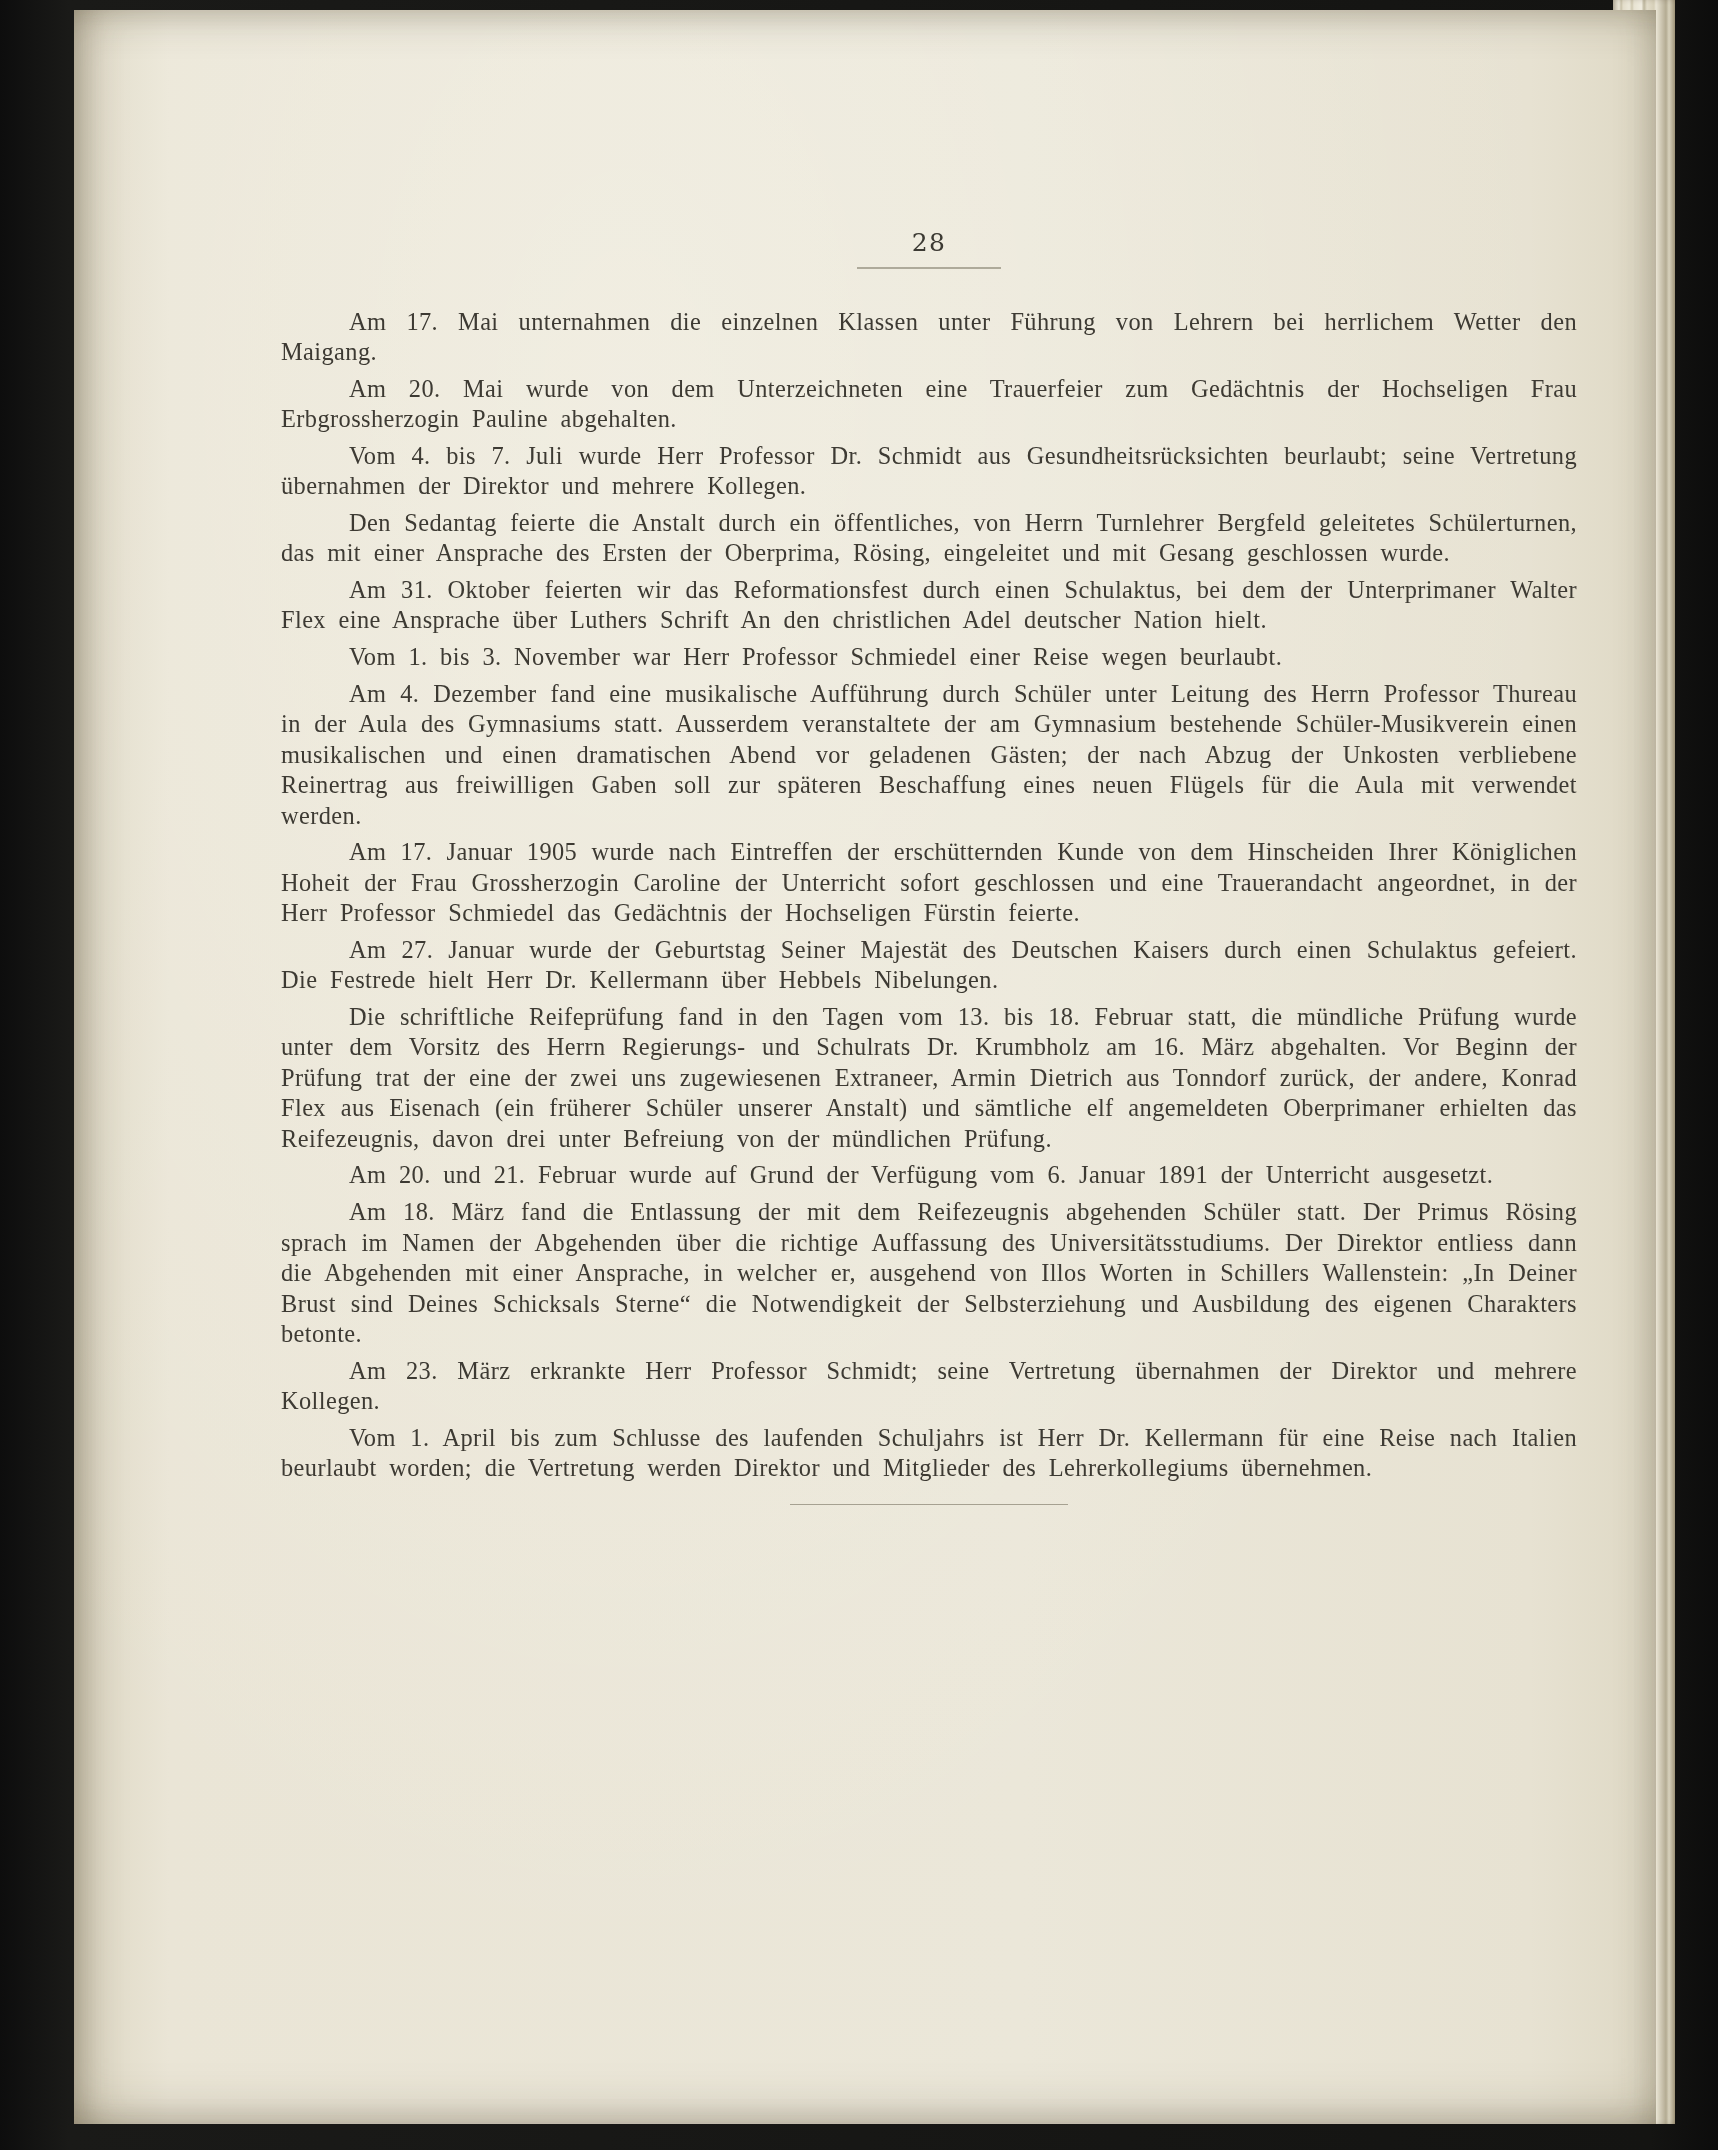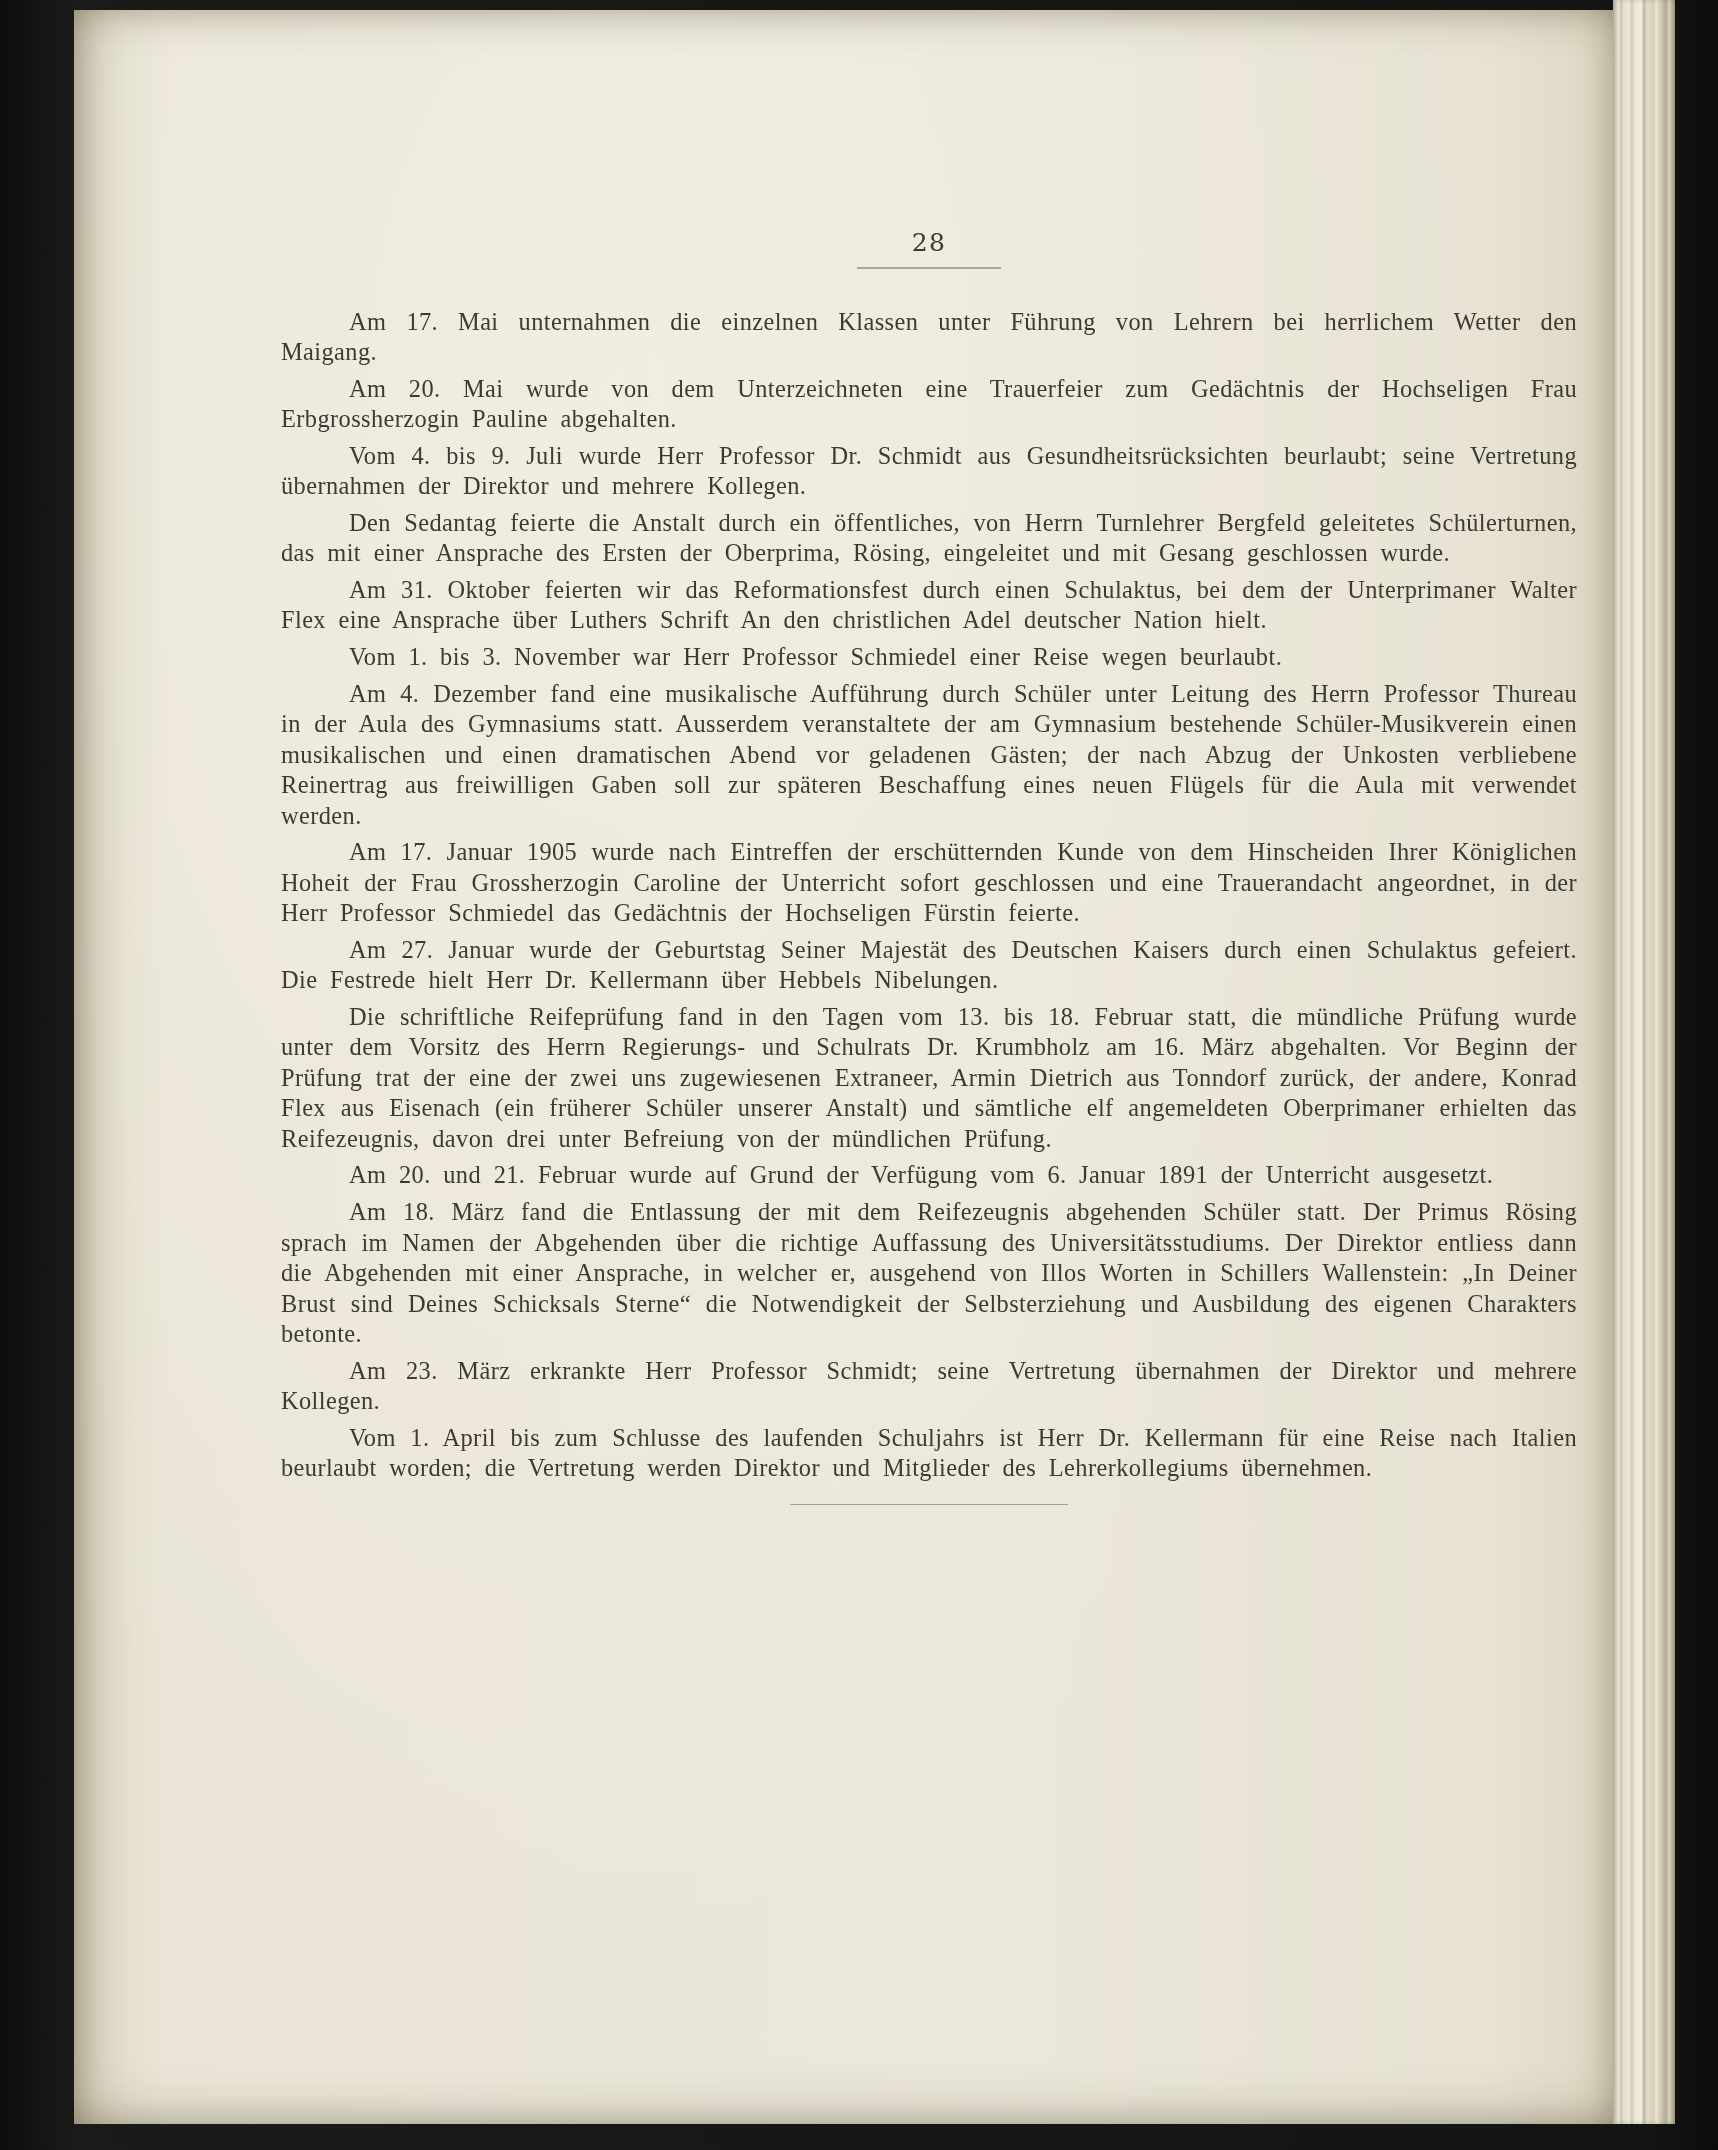--- a/index.html
+++ b/index.html
@@ -27,20 +27,21 @@
     width: 1539px;
     height: 2114px;
     background:
       radial-gradient(ellipse at 35% 18%, rgba(255,255,248,0.30), rgba(255,255,248,0) 65%),
       linear-gradient(90deg, #ddd7c3 0%, #eae5d6 6%, #ebe7d9 60%, #e7e2d2 92%, #ded8c4 100%);
     box-shadow:
       inset 31px 0 47px -27px rgba(70,58,34,0.40),
       inset -23px 0 41px -23px rgba(70,58,34,0.28),
       inset 0 27px 47px -27px rgba(70,58,34,0.30),
       inset 0 -31px 54px -30px rgba(70,58,34,0.35);
+    padding-left: 43px;
   }
   
   .page-stack {
     position: absolute;
     left: 1613px;
     top: 0;
     width: 62px;
     height: 2124px;
     background: repeating-linear-gradient(
       90deg,
@@ -109,21 +110,21 @@
   <div class="page-number-wrap">
     <div class="page-number">28</div>
     <div class="page-number-rule"></div>
   </div>
 
   <div class="text-block">
     <div class="paragraphs">
 
     <p class="para">Am 17. Mai unternahmen die einzelnen Klassen unter Führung von Lehrern bei herrlichem Wetter den Maigang.</p>
         <p class="para">Am 20. Mai wurde von dem Unterzeichneten eine Trauerfeier zum Gedächtnis der Hochseligen Frau Erbgrossherzogin Pauline abgehalten.</p>
-        <p class="para">Vom 4. bis 9. Juli wurde Herr Professor Dr. Schmidt aus Gesundheitsrücksichten beurlaubt; seine Vertretung übernahmen der Direktor und mehrere Kollegen.</p>
+        <p class="para">Vom 4. bis 7. Juli wurde Herr Professor Dr. Schmidt aus Gesundheitsrücksichten beurlaubt; seine Vertretung übernahmen der Direktor und mehrere Kollegen.</p>
         <p class="para">Den Sedantag feierte die Anstalt durch ein öffentliches, von Herrn Turnlehrer Bergfeld geleitetes Schülerturnen, das mit einer Ansprache des Ersten der Oberprima, Rösing, eingeleitet und mit Gesang geschlossen wurde.</p>
         <p class="para">Am 31. Oktober feierten wir das Reformationsfest durch einen Schulaktus, bei dem der Unterprimaner Walter Flex eine Ansprache über Luthers Schrift An den christlichen Adel deutscher Nation hielt.</p>
         <p class="para">Vom 1. bis 3. November war Herr Professor Schmiedel einer Reise wegen beurlaubt.</p>
         <p class="para">Am 4. Dezember fand eine musikalische Aufführung durch Schüler unter Leitung des Herrn Professor Thureau in der Aula des Gymnasiums statt.  Ausserdem veranstaltete der am Gymnasium bestehende Schüler-Musikverein einen musikalischen und einen dramatischen Abend vor geladenen Gästen; der nach Abzug der Unkosten verbliebene Reinertrag aus freiwilligen Gaben soll zur späteren Beschaffung eines neuen Flügels für die Aula mit verwendet werden.</p>
         <p class="para">Am 17. Januar 1905 wurde nach Eintreffen der erschütternden Kunde von dem Hinscheiden Ihrer Königlichen Hoheit der Frau Grossherzogin Caroline der Unterricht sofort geschlossen und eine Trauerandacht angeordnet, in der Herr Professor Schmiedel das Gedächtnis der Hochseligen Fürstin feierte.</p>
         <p class="para">Am 27. Januar wurde der Geburtstag Seiner Majestät des Deutschen Kaisers durch einen Schulaktus gefeiert.  Die Festrede hielt Herr Dr. Kellermann über Hebbels Nibelungen.</p>
         <p class="para">Die schriftliche Reifeprüfung fand in den Tagen vom 13. bis 18. Februar statt, die mündliche Prüfung wurde unter dem Vorsitz des Herrn Regierungs- und Schulrats Dr. Krumbholz am 16. März abgehalten.  Vor Beginn der Prüfung trat der eine der zwei uns zugewiesenen Extraneer, Armin Dietrich aus Tonndorf zurück, der andere, Konrad Flex aus Eisenach (ein früherer Schüler unserer Anstalt) und sämtliche elf angemeldeten Oberprimaner erhielten das Reifezeugnis, davon drei unter Befreiung von der mündlichen Prüfung.</p>
         <p class="para">Am 20. und 21. Februar wurde auf Grund der Verfügung vom 6. Januar 1891 der Unterricht ausgesetzt.</p>
         <p class="para">Am 18. März fand die Entlassung der mit dem Reifezeugnis abgehenden Schüler statt.  Der Primus Rösing sprach im Namen der Abgehenden über die richtige Auffassung des Universitätsstudiums.  Der Direktor entliess dann die Abgehenden mit einer Ansprache, in welcher er, ausgehend von Illos Worten in Schillers Wallenstein: „In Deiner Brust sind Deines Schicksals Sterne“ die Notwendigkeit der Selbsterziehung und Ausbildung des eigenen Charakters betonte.</p>
         <p class="para">Am 23. März erkrankte Herr Professor Schmidt; seine Vertretung übernahmen  der Direktor und mehrere Kollegen.</p>

